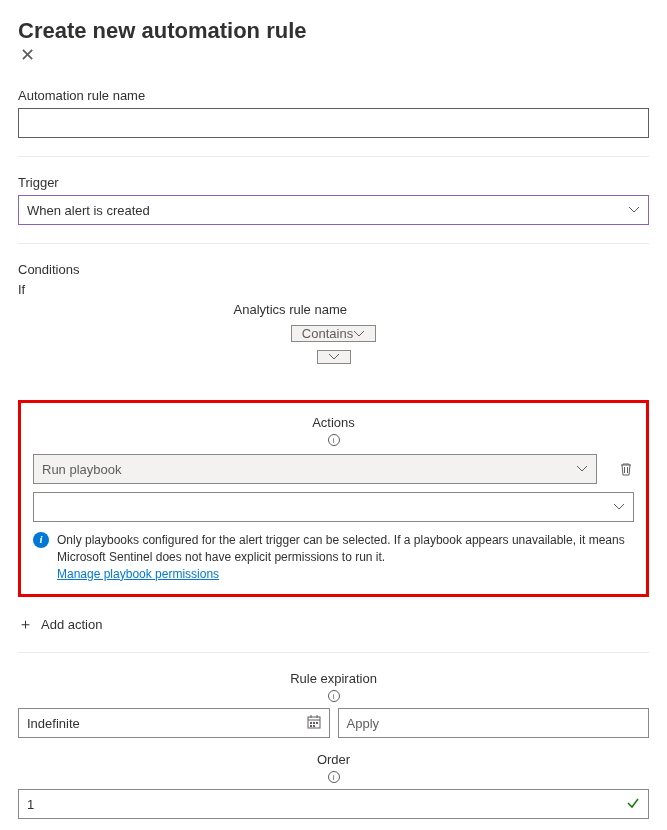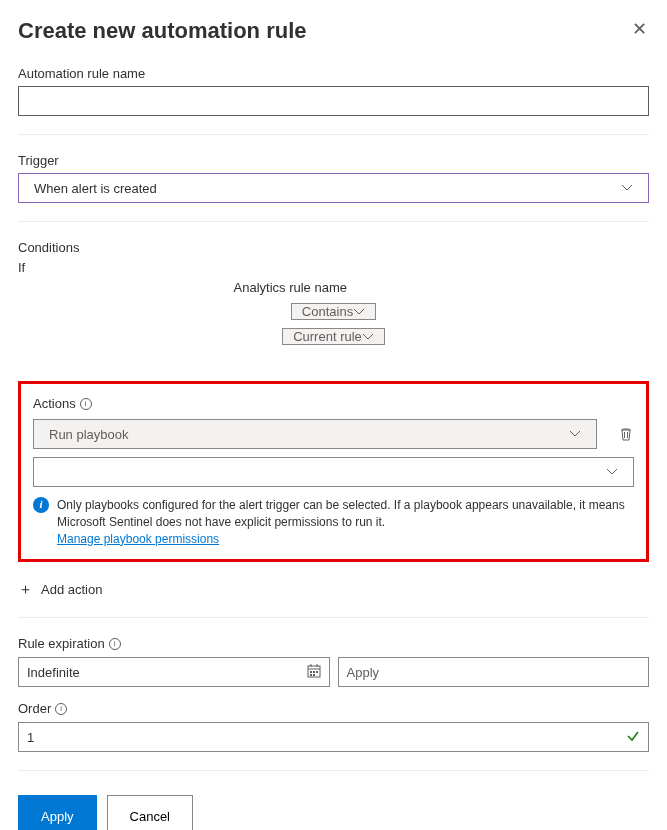--- a/index.html
+++ b/index.html
@@ -13,20 +13,21 @@
       width: 667px;
       padding: 18px;
       font-size: 13px;
       color: #323130;
     }
     .header {
       display: flex;
       justify-content: space-between;
       align-items: flex-start;
       margin-bottom: 22px;
+      flex-direction: column;
     }
     .title {
       font-size: 22px;
       font-weight: 600;
       color: #323130;
     }
     .close-btn {
       font-size: 18px;
       color: #605e5c;
       cursor: pointer;
@@ -56,21 +57,21 @@
       margin: 18px 0;
     }
     .dropdown {
       position: relative;
       width: 100%;
       height: 30px;
       border: 1px solid #8a8886;
       background: #fff;
       display: flex;
       align-items: center;
-      padding: 0 15px;
+      padding: 0 8px;
       font-size: 13px;
       cursor: pointer;
     }
     .dropdown.purple-border {
       border: 1px solid #8764b8;
     }
     .dropdown.gray-bg {
       background: #f3f2f1;
       border: 1px solid #8a8886;
       color: #605e5c;
@@ -119,20 +120,21 @@
     .actions-box {
       border: 3px solid #e60000;
       padding: 12px;
       margin-top: 0;
     }
     .actions-header {
       display: flex;
       align-items: center;
       gap: 4px;
       margin-bottom: 8px;
+      flex-direction: column;
     }
     .info-icon {
       width: 12px;
       height: 12px;
       border: 1px solid #605e5c;
       border-radius: 50%;
       display: inline-flex;
       align-items: center;
       justify-content: center;
       font-size: 8px;
@@ -288,21 +290,20 @@
   <div class="cond-label">Analytics rule name</div>
   <div class="cond-dropdown">
     <span style="flex:1">Contains</span>
     <span class="chevron-down">
       <svg viewBox="0 0 10 6">
           <path d="M0 0 L5 5 L10 0" fill="none" stroke="#605e5c" stroke-width="1"></path>
         </svg>
     </span>
   </div>
   <div class="cond-dropdown">
-    <span style="flex:1">Current rule</span>
     <span class="chevron-down">
       <svg viewBox="0 0 10 6">
           <path d="M0 0 L5 5 L10 0" fill="none" stroke="#605e5c" stroke-width="1"></path>
         </svg>
     </span>
   </div>
 </div>
 
 <div style="height:36px"></div>
 

